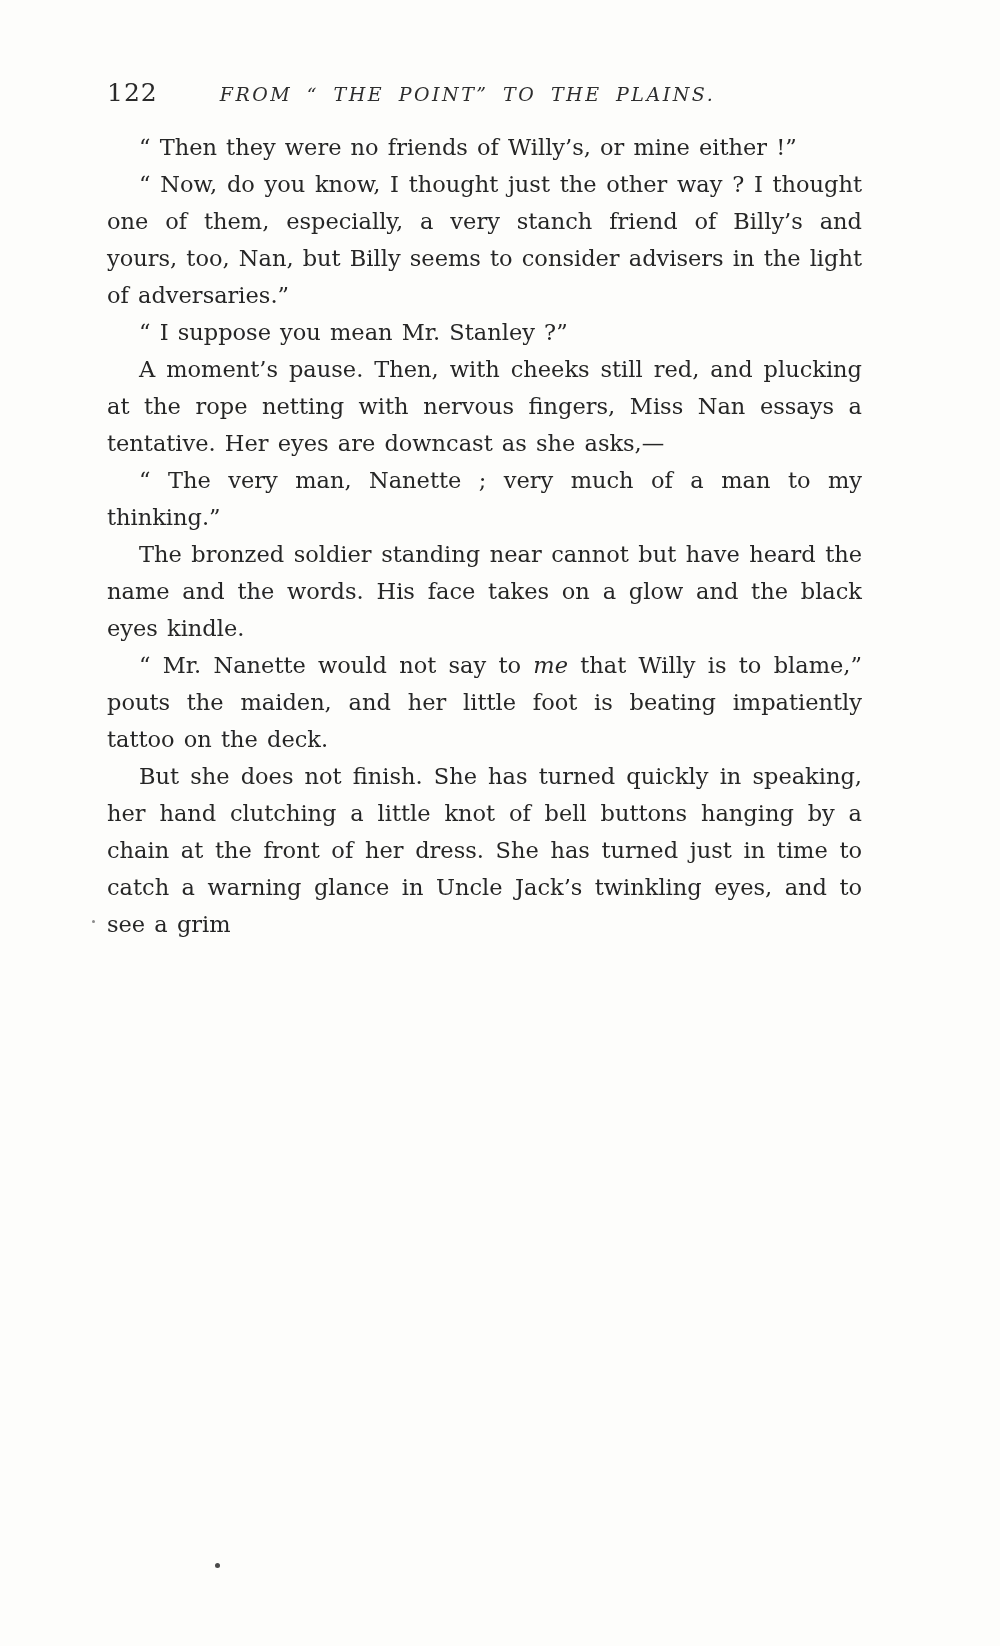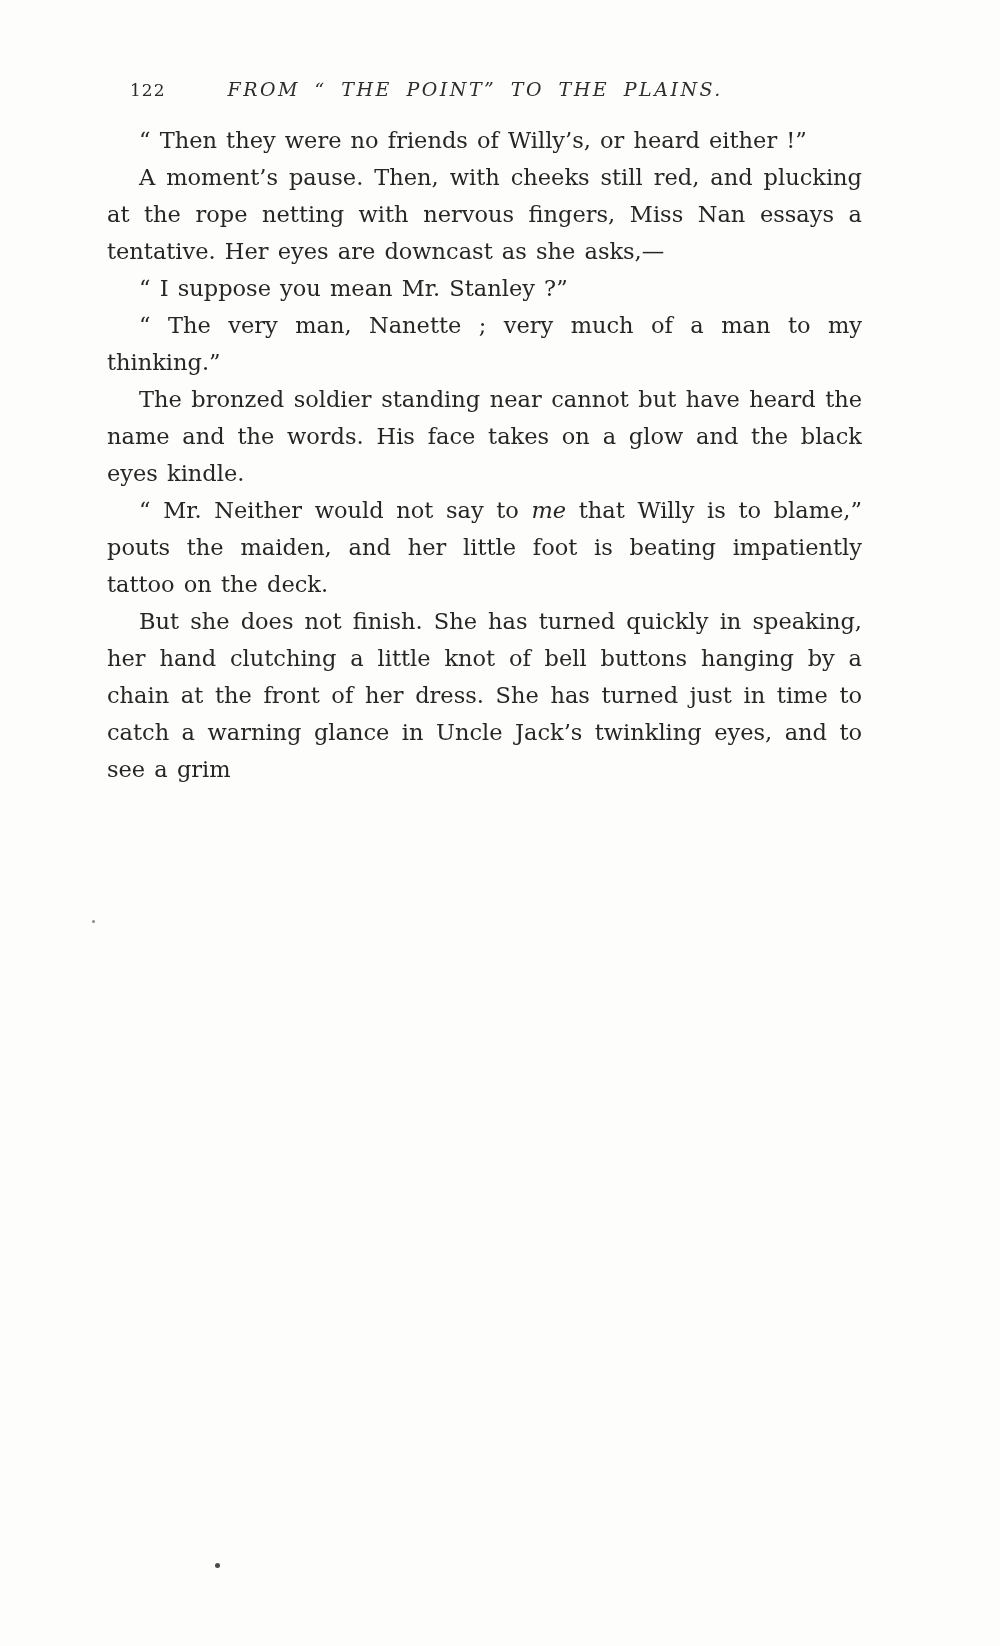--- a/index.html
+++ b/index.html
@@ -17,24 +17,23 @@
     font-family: "DejaVu Serif", "Liberation Serif", serif;
     padding: 78px 138px 0 107px;
     overflow: hidden;
   }
   .running-head {
     display: flex;
     align-items: baseline;
     margin-bottom: 22px;
   }
   .page-num {
-    font-size: 17px;
+    font-size: 25px;
     letter-spacing: 1px;
     color: #2a2a2a;
-    margin-left: 23px;
   }
   .running-title {
     font-style: italic;
     font-size: 19px;
     letter-spacing: 2.5px;
     margin-left: 62px;
     word-spacing: 6px;
     color: #2e2e2e;
     white-space: nowrap;
     text-align: center;
@@ -73,24 +72,25 @@
 </head>
 <body>
 
 <div class="page">
   <header class="running-head">
     <span class="page-num">122</span>
     <span class="running-title">FROM “ THE POINT” TO THE PLAINS.</span>
   </header>
 
   <main class="body-text">
-      <p><span>“ Then they were no friends of Willy’s, or heard either !”</span></p>
+      <p><span>“ Then they were no friends of Willy’s, or mine either !”</span></p>
+      <p><span>“ Now, do you know, I thought just the other way ? I thought one of them, especially, a very stanch friend of Billy’s and yours, too, Nan, but Billy seems to consider advisers in the light of adversaries.”</span></p>
+      <p><span>“ I suppose you mean Mr. Stanley ?”</span></p>
       <p><span>A moment’s pause.  Then, with cheeks still red, and plucking at the rope netting with nervous fingers, Miss Nan essays a tentative.  Her eyes are downcast as she asks,—</span></p>
-      <p><span>“ I suppose you mean Mr. Stanley ?”</span></p>
       <p><span>“ The very man, Nanette ; very much of a man to my thinking.”</span></p>
       <p><span>The bronzed soldier standing near cannot but have heard the name and the words.  His face takes on a glow and the black eyes kindle.</span></p>
-      <p><span>“ Mr. Neither would not say to </span><em>me</em><span> that Willy is to blame,” pouts the maiden, and her little foot is beating impatiently tattoo on the deck.</span></p>
+      <p><span>“ Mr. Nanette would not say to </span><em>me</em><span> that Willy is to blame,” pouts the maiden, and her little foot is beating impatiently tattoo on the deck.</span></p>
       <p><span>But she does not finish.  She has turned quickly in speaking, her hand clutching a little knot of bell buttons hanging by a chain at the front of her dress. She has turned just in time to catch a warning glance in Uncle Jack’s twinkling eyes, and to see a grim</span></p>
     </main>
 
   <div class="artifact-dot"></div>
   <div class="artifact-tick"></div>
 </div>
 
 </body></html>

